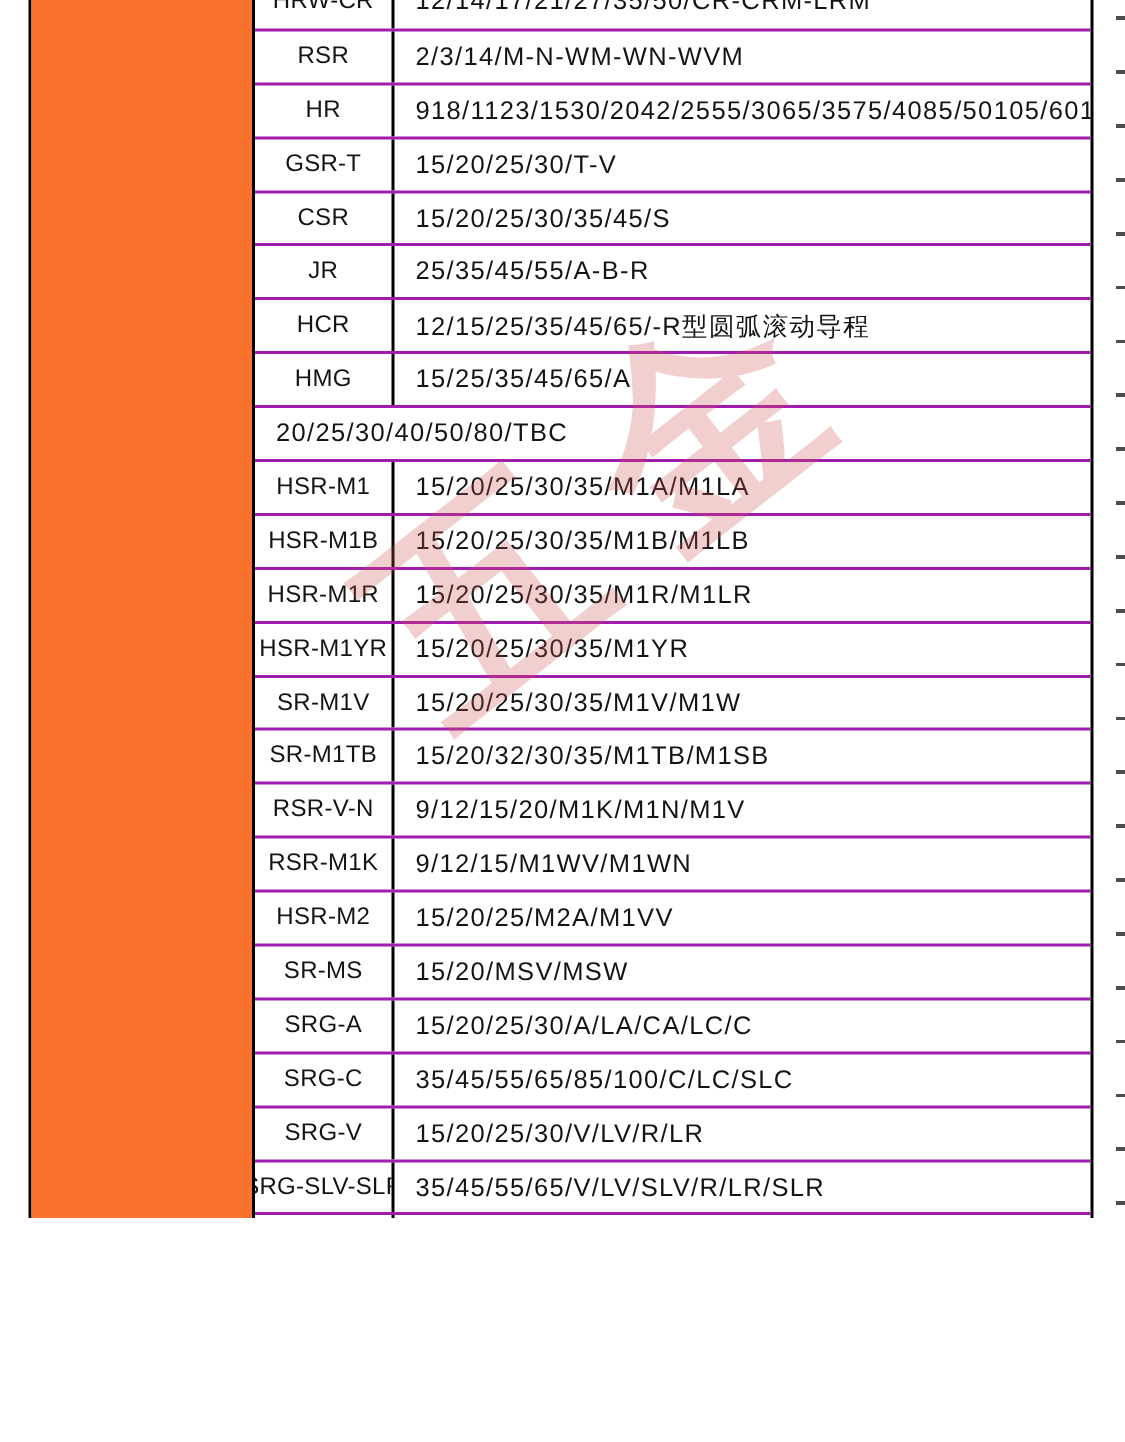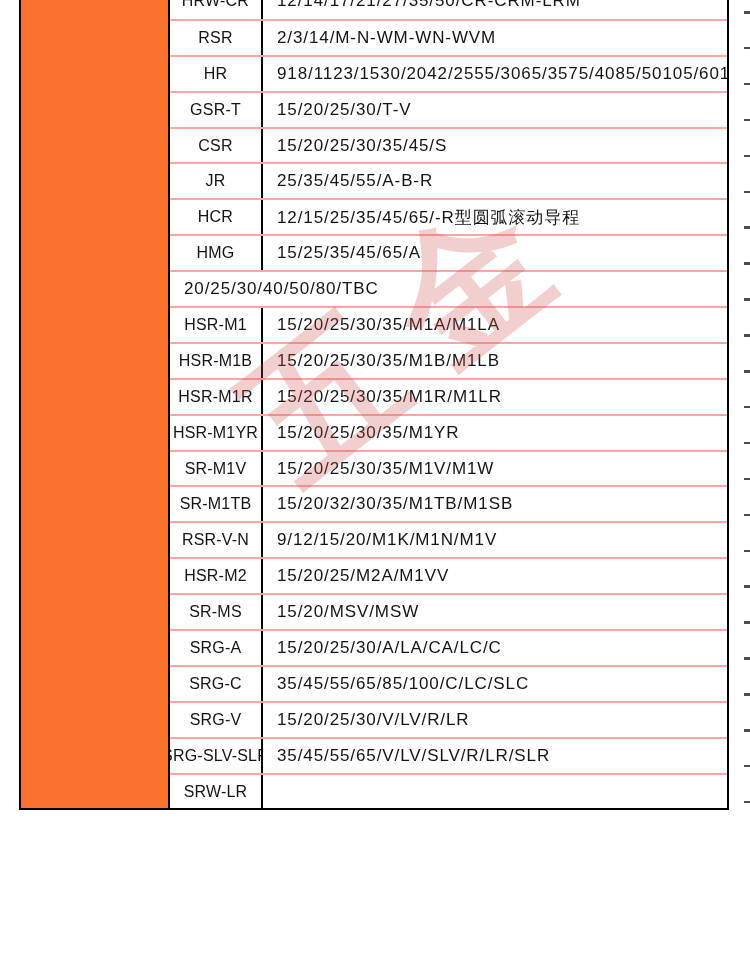--- a/index.html
+++ b/index.html
@@ -27,21 +27,21 @@
     box-sizing: border-box;
     border-right: 2px solid #000;
     background: #fb722e;
     flex: none;
   }
   .rows { flex: 1; display: flex; flex-direction: column; min-width: 0; }
   .row {
     display: flex;
     height: 35.9px;
     box-sizing: border-box;
-    border-top: 2px solid #fca5a5;
+    border-top: 2px solid #a21caf;
     background: transparent;
   }
   .row:first-child { border-top: none; }
   .cell { display: flex; align-items: center; color: #141414; }
   .cell.model {
     width: 93px;
     flex: none;
     box-sizing: border-box;
     border-right: 2px solid #000;
     justify-content: center;
@@ -180,20 +180,24 @@
   <div class="row">
     <div class="cell model">SR-M1TB</div>
     <div class="cell sizes">15/20/32/30/35/M1TB/M1SB</div>
   </div>
 
   <div class="row">
     <div class="cell model">RSR-V-N</div>
     <div class="cell sizes">9/12/15/20/M1K/M1N/M1V</div>
   </div>
 
+  <div class="row">
+    <div class="cell model">RSR-M1K</div>
+    <div class="cell sizes">9/12/15/M1WV/M1WN</div>
+  </div>
 
   <div class="row">
     <div class="cell model">HSR-M2</div>
     <div class="cell sizes">15/20/25/M2A/M1VV</div>
   </div>
 
   <div class="row">
     <div class="cell model">SR-MS</div>
     <div class="cell sizes">15/20/MSV/MSW</div>
   </div>

